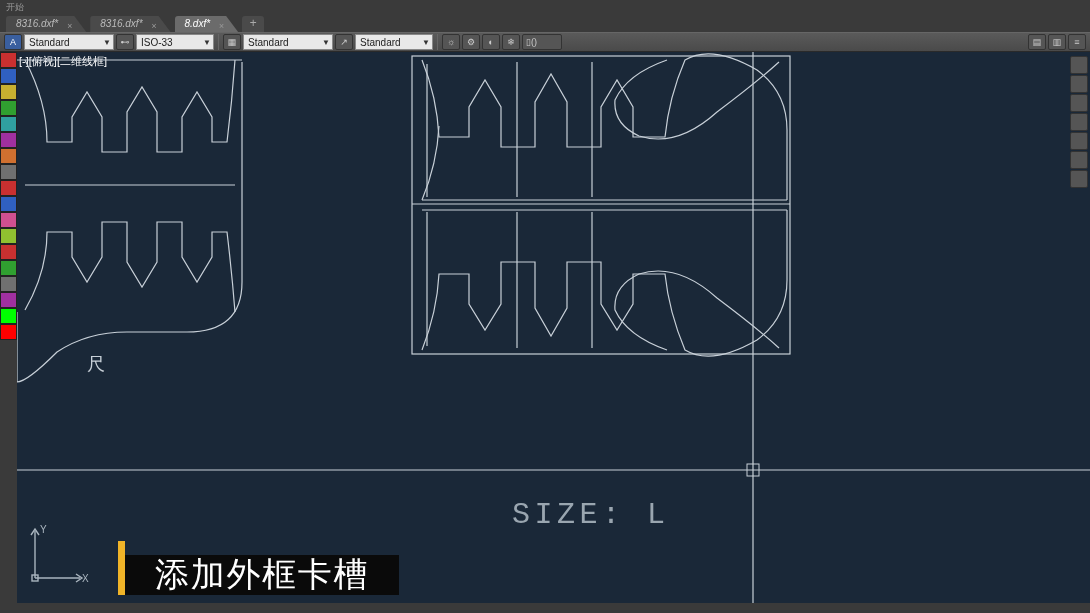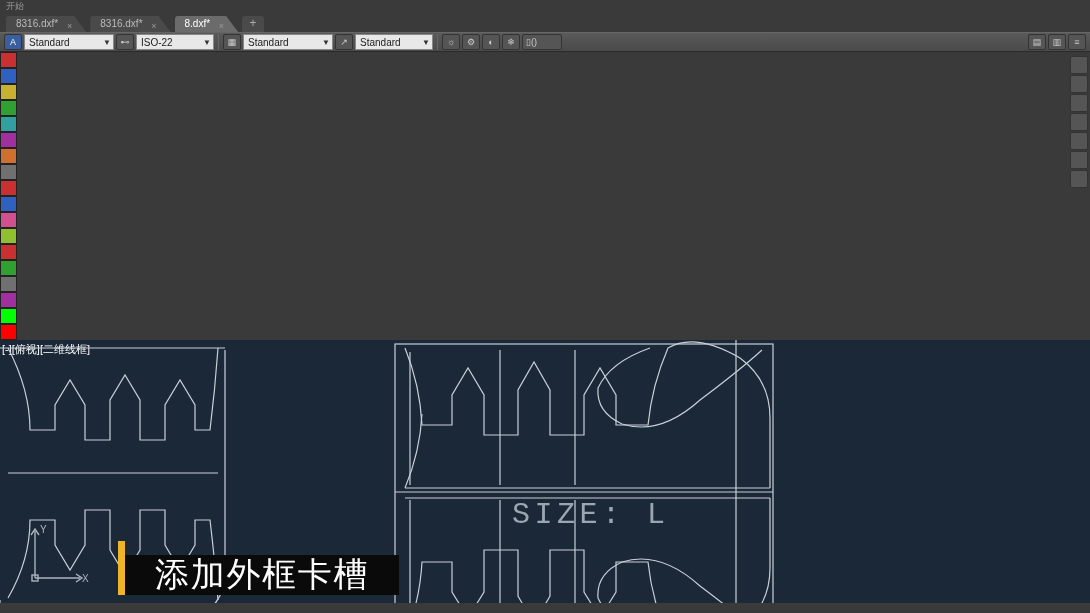--- a/index.html
+++ b/index.html
@@ -1,36 +1,36 @@
 <!DOCTYPE html>
 <html><head>
 <meta charset="utf-8">
 <style>
 * { margin:0; padding:0; box-sizing:border-box; }
 body { width:1090px; height:613px; background:#3a3a3a; font-family:"Microsoft YaHei",Arial,sans-serif; overflow:hidden; position:relative; }
 
 
-.menubar { height:14px; background:#3a3a3a; display:flex; padding-left:6px; gap:10px; font-size:9px; color:#999; }
+.menubar { height:14px; background:#3a3a3a; display:flex; align-items:center; padding-left:6px; gap:10px; font-size:9px; color:#999; }
 
 
-.tabrow { height:18px; background:#3a3a3a; display:flex; align-items:flex-end; padding-left:6px; }
+.tabrow { height:18px; background:#3a3a3a; display:flex; align-items:flex-end; padding-left:6px;font-style:italic; }
 .tab { height:16px; padding:0 28px 0 10px; background:#4a4a4a; color:#bbb; font-size:10px; line-height:16px; position:relative; margin-right:4px; border-radius:3px 3px 0 0; clip-path:polygon(0 0,calc(100% - 12px) 0,100% 100%,0 100%); }
 .tab.active { background:#6b6b6b; color:#fff; }
 .tab-x { position:absolute; right:14px; top:2px; font-size:9px; color:#999; }
 .tab-plus { width:22px; height:16px; background:#4a4a4a; border-radius:3px 3px 0 0; text-align:center; line-height:14px; color:#aaa; font-size:12px; }
 
 
 .ribbon { height:20px; background:linear-gradient(#5a5a5a,#4a4a4a); border-top:1px solid #666; border-bottom:1px solid #2a2a2a; display:flex; align-items:center; padding:0 4px; gap:2px; }
 .rib-icon { width:18px; height:16px; background:#555; border:1px solid #333; border-radius:2px; display:flex; align-items:center; justify-content:center; font-size:9px; color:#ccc; }
 .rib-select { height:16px; background:#e8e8e8; border:1px solid #888; font-size:10px; padding:0 18px 0 4px; position:relative; color:#222; display:flex; align-items:center; }
 .rib-select::after { content:"▼"; position:absolute; right:2px; font-size:8px; color:#333; }
 .rib-sep { width:1px; height:16px; background:#666; margin:0 2px; }
 
 
-.workspace { position:absolute; left:0; top:52px; right:0; bottom:10px; display:flex;flex-direction:column; }
+.workspace { position:absolute; left:0; top:52px; right:0; bottom:10px; display:flex; }
 .left-palette { width:17px; background:#3a3a3a; display:flex; flex-direction:column; gap:0; }
 .pal-tool { width:17px; height:16px; border:1px solid #222; }
 .pt-red{background:#c93030}.pt-blue{background:#3060c0}.pt-yellow{background:#c8b030}.pt-green{background:#30a030}.pt-cyan{background:#30a0a0}.pt-magenta{background:#a030a0}.pt-orange{background:#d07030}.pt-pink{background:#d05090}.pt-grey{background:#707070}.pt-lime{background:#90c030}
 .canvas { flex:1; background:#1a2838; position:relative; overflow:hidden; }
 .canvas svg { position:absolute; left:0; top:0; }
 .model-label { position:absolute; left:2px; top:2px; font-size:11px; color:#fff; }
 
 
 .right-palette { position:absolute; right:2px; top:56px; width:18px; }
 .rp-tool { width:18px; height:18px; background:#555; border:1px solid #333; margin-bottom:1px; border-radius:2px; }
@@ -60,21 +60,21 @@
 
 <div class="ribbon">
   <div class="rib-icon" style="background:#3a5f9f;color:#fff">
       <span>A</span>
     </div>
   <div class="rib-select" style="width:90px">
       <span>Standard</span>
     </div>
   <div class="rib-icon">⊷</div>
   <div class="rib-select" style="width:78px">
-      <span>ISO-22</span>
+      <span>ISO-33</span>
     </div>
   <div class="rib-sep"></div>
   <div class="rib-icon">▦</div>
   <div class="rib-select" style="width:90px">
       <span>Standard</span>
     </div>
   <div class="rib-icon">↗</div>
   <div class="rib-select" style="width:78px">
       <span>Standard</span>
     </div>

